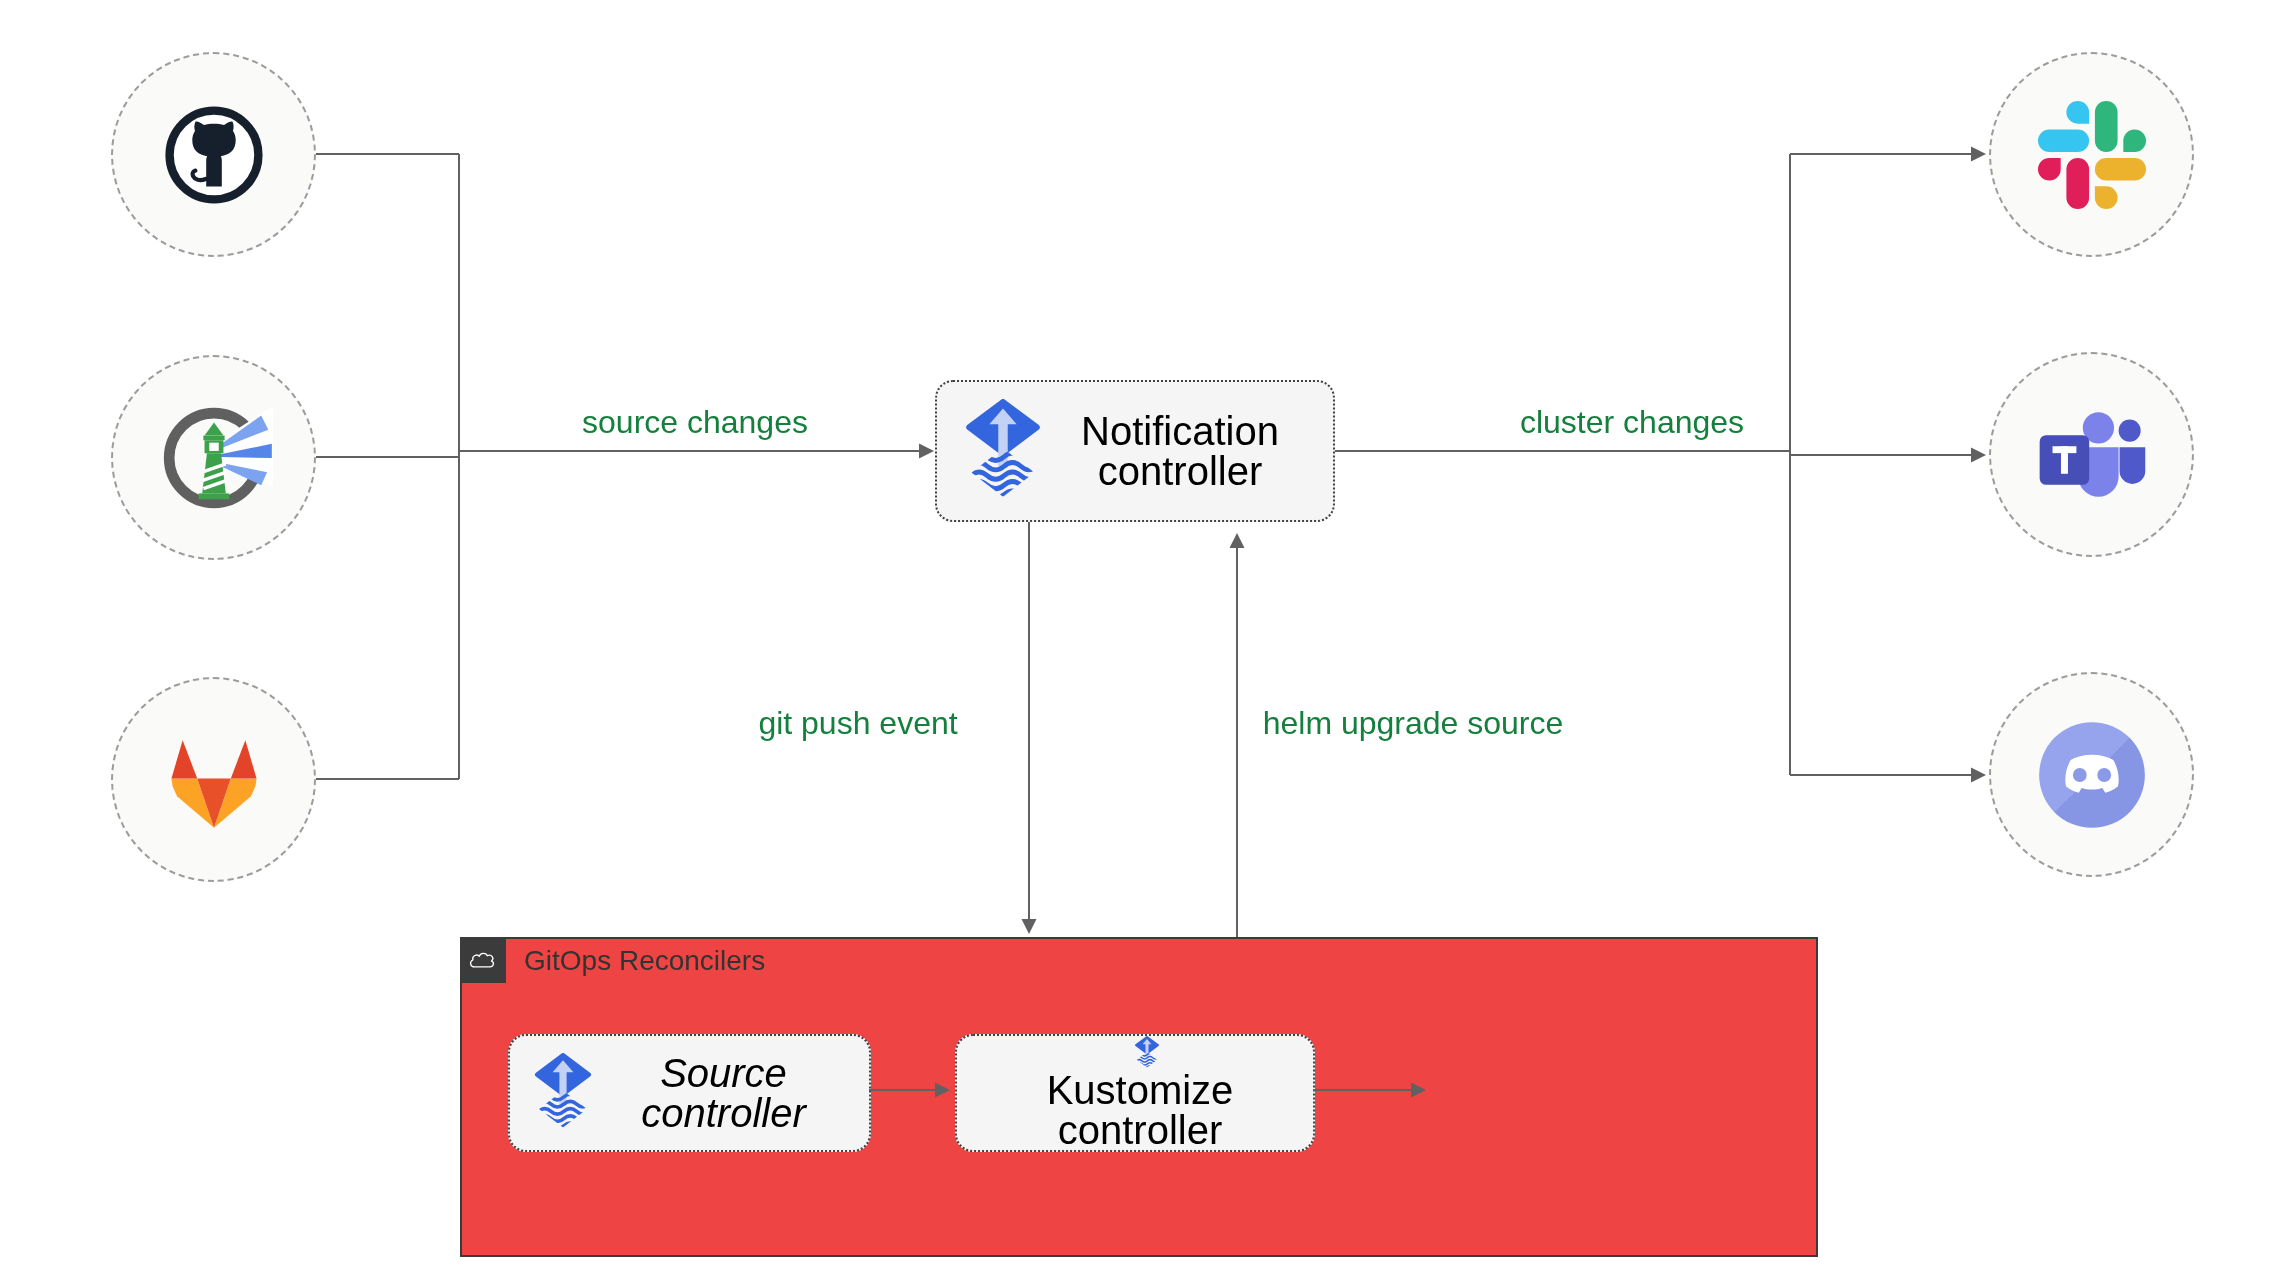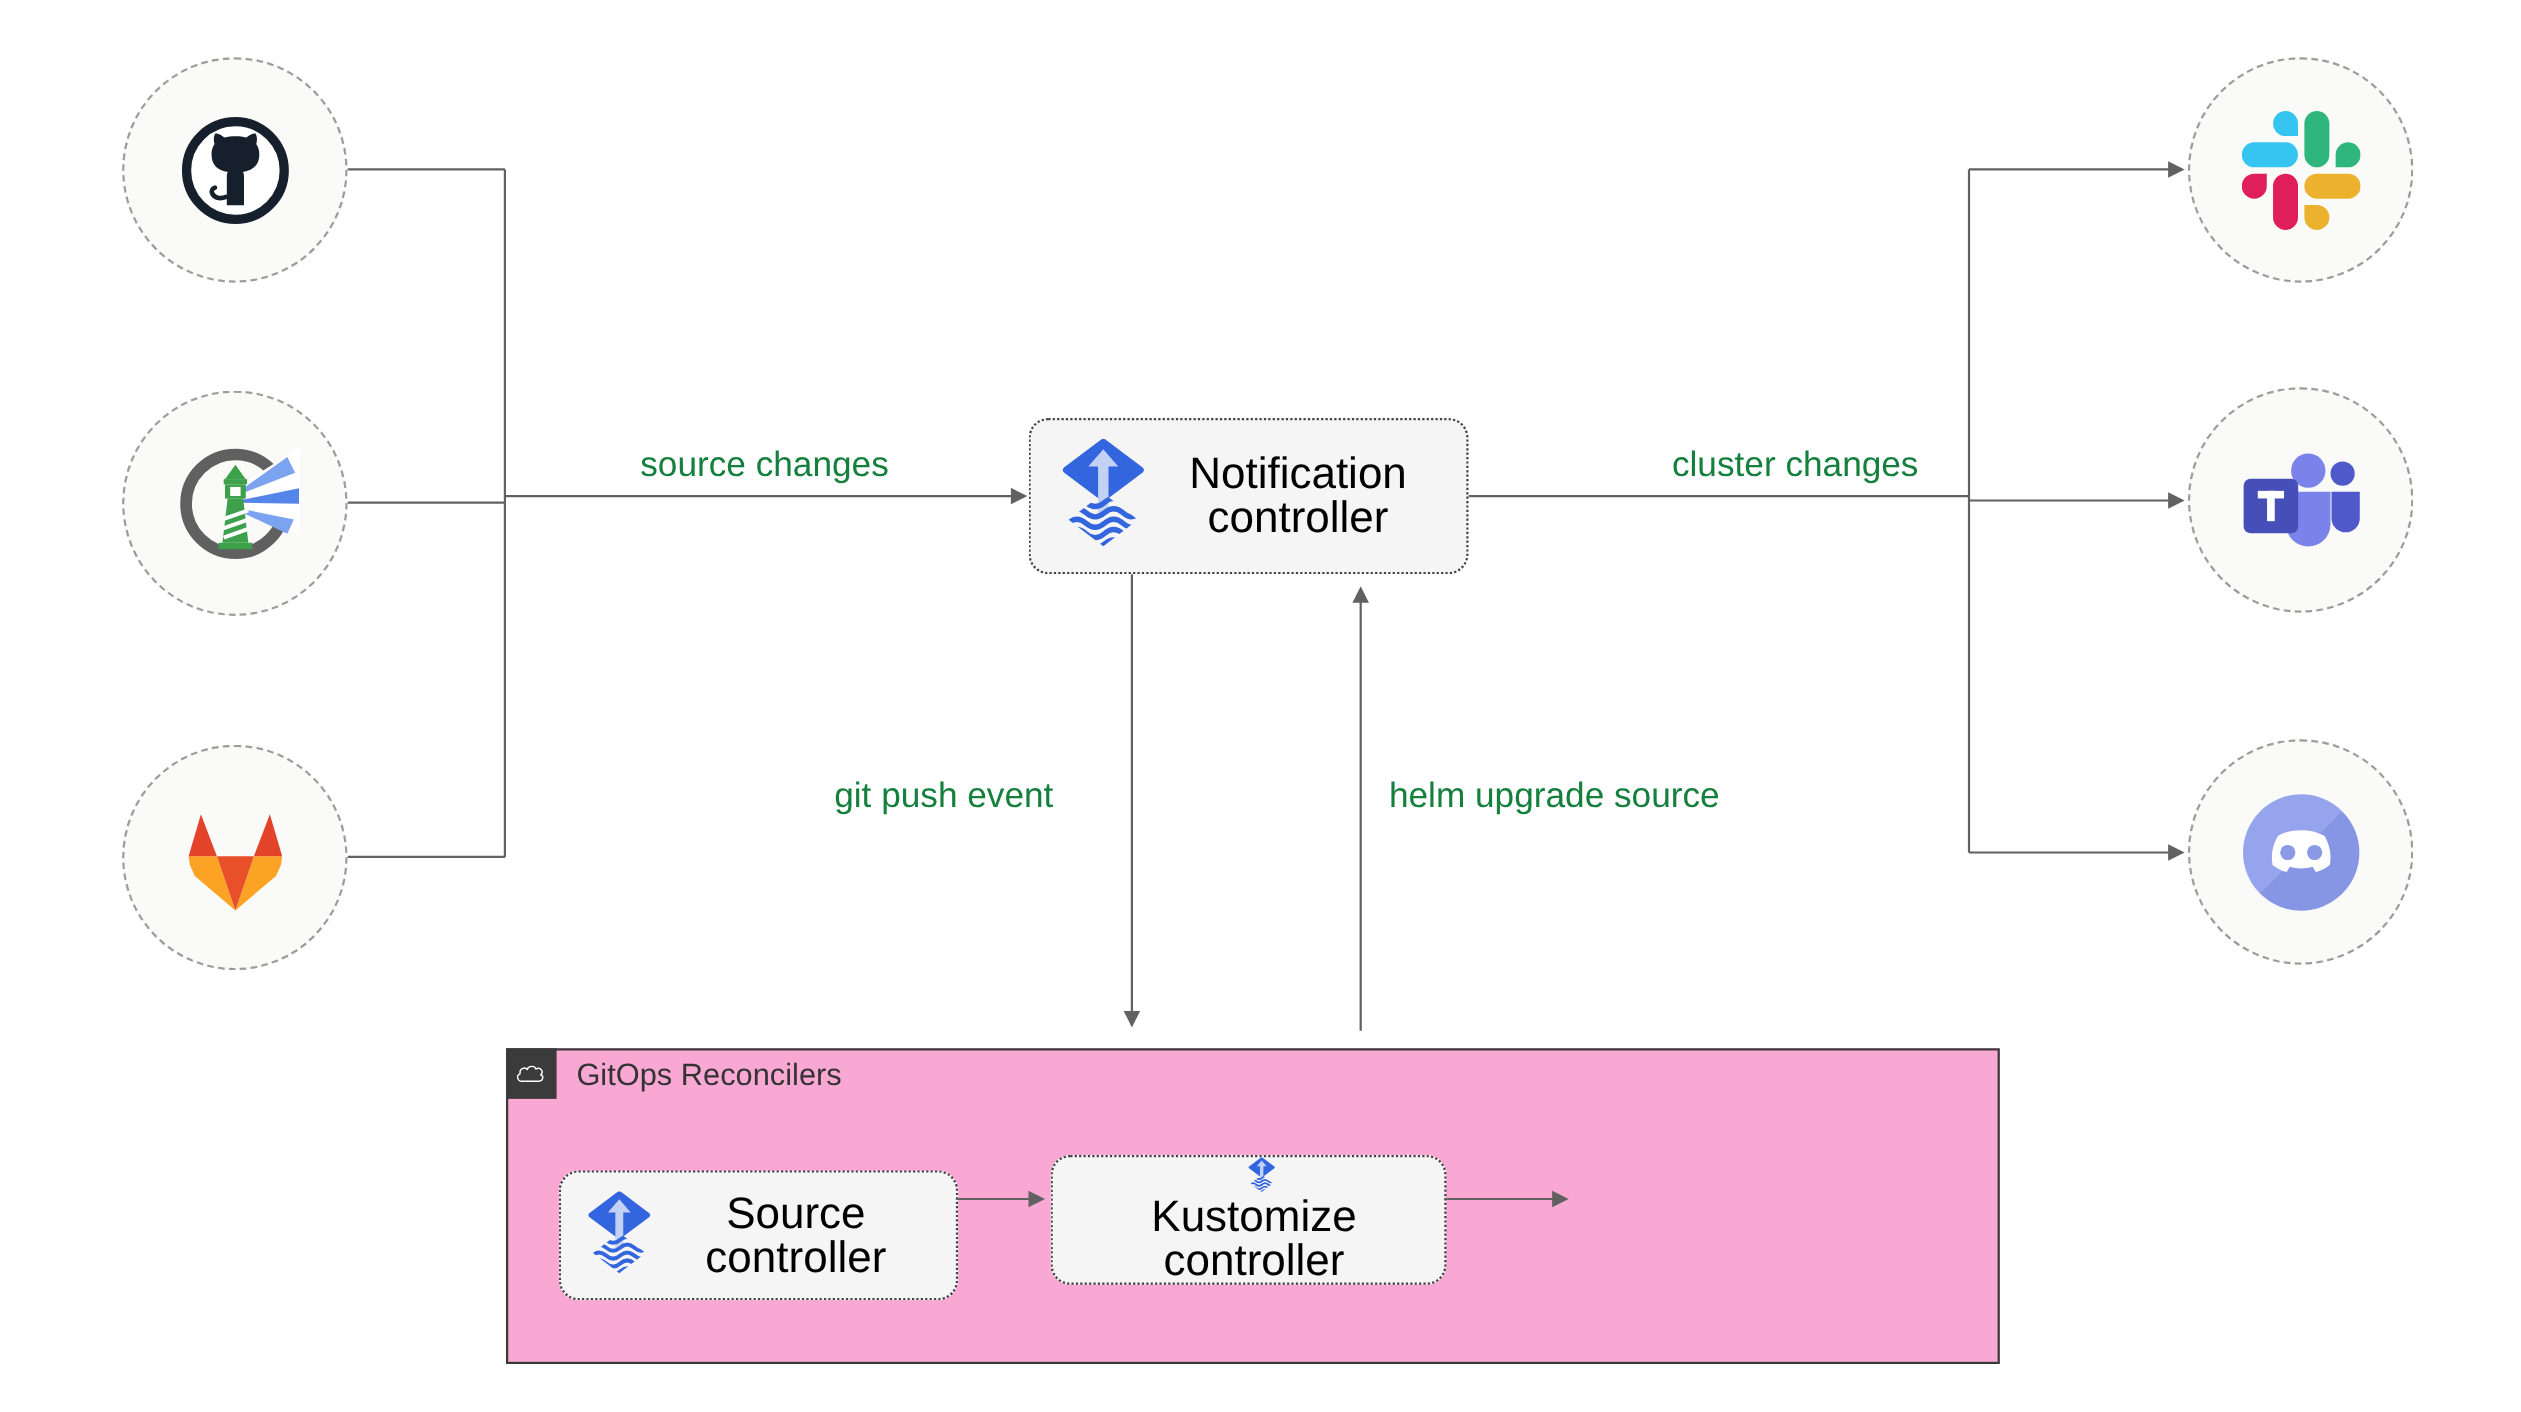--- a/index.html
+++ b/index.html
@@ -18,22 +18,22 @@
              display:flex;align-items:center;}
   .flux-node .node-label{flex:1;text-align:center;font-size:40px;line-height:40px;
              color:#000;padding-right:14px;}
   .flux-node .node-label span{display:inline-block;}
 
   
   .edge-label{position:absolute;transform:translate(-50%,-50%);
               font-size:32px;color:#15803d;white-space:nowrap;}
 
   
-  .group-box{position:absolute;left:460px;top:937px;width:1358px;height:287px;
-             border:2px solid #3a3a3a;background:#f9a8d4;box-sizing:border-box;margin-top:16px;}
+  .group-box{position:absolute;left:460px;top:937px;width:1358px;height:320px;
+             border:2px solid #3a3a3a;background:#ef4444;box-sizing:border-box;}
   .group-badge{position:absolute;left:-2px;top:-2px;width:46px;height:46px;
              background:#3b3b3b;display:flex;align-items:center;justify-content:center;}
   .group-title{position:absolute;left:62px;top:0;height:44px;line-height:44px;
              font-size:28px;color:#333;}
 
   svg{display:block;}
   .connector-layer{position:absolute;left:0;top:0;z-index:5;pointer-events:none;}
   .endpoint,.flux-node,.edge-label{z-index:6;}
   .group-box{z-index:4;}
   .flux-node.inner{z-index:6;}
@@ -180,21 +180,21 @@
   <div class="edge-label" style="left:1413px;top:723px;">helm upgrade source</div>
 
   <div class="group-box">
     <div class="group-badge">
       <svg width="32" height="24" viewBox="0 0 60 40">
         <path d="M14 33 c-8 0 -10 -10 -3 -13 c-2 -8 8 -12 12 -7 c2 -7 13 -7 15 -1 c8 -4 14 5 8 10 c6 2 4 11 -3 11 z" fill="none" stroke="#ffffff" stroke-width="2.4" stroke-linejoin="round"></path>
       </svg>
     </div>
     <div class="group-title">GitOps Reconcilers</div>
 
-    <div class="flux-node inner" style="left:46px;top:109px;width:363px;height:118px;padding-left:24px;">
+    <div class="flux-node inner" style="left:46px;top:95px;width:363px;height:118px;padding-left:24px;font-style:italic;">
       <svg width="58" height="80" viewBox="0 0 72 100">
           <use href="#flux-logo"></use>
         </svg>
       <div class="node-label">
         <span style="max-width:190px;">Source controller</span>
       </div>
     </div>
 
     <div class="flux-node inner" style="left:493px;top:95px;width:360px;height:118px;padding-left:24px;flex-direction:column;">
       <svg width="58" height="80" viewBox="0 0 72 100">

